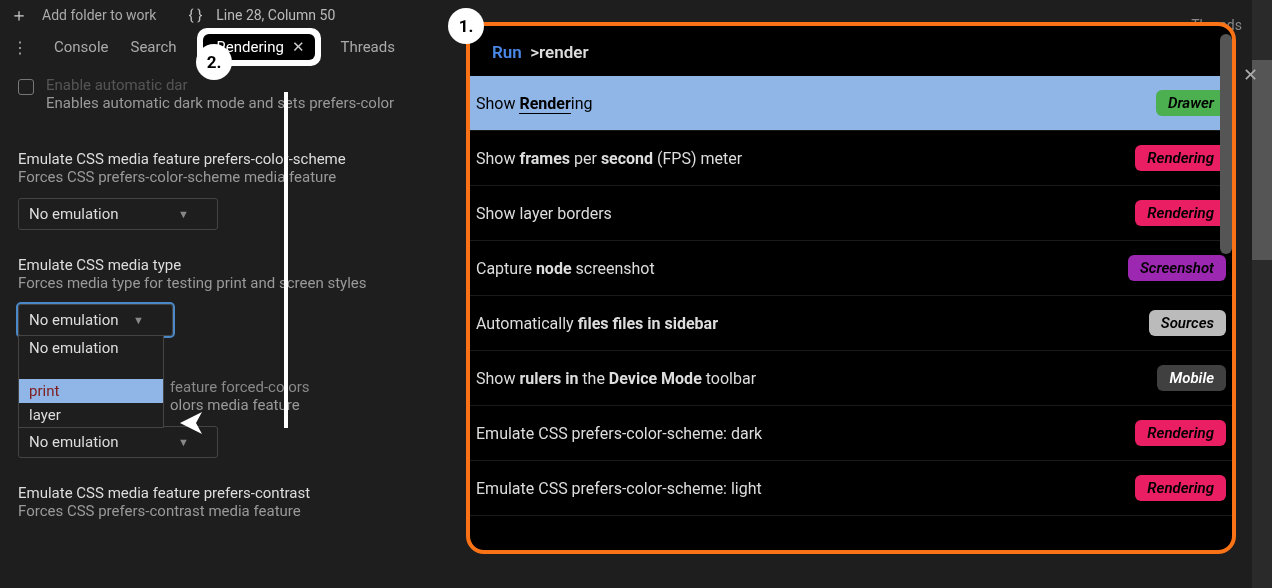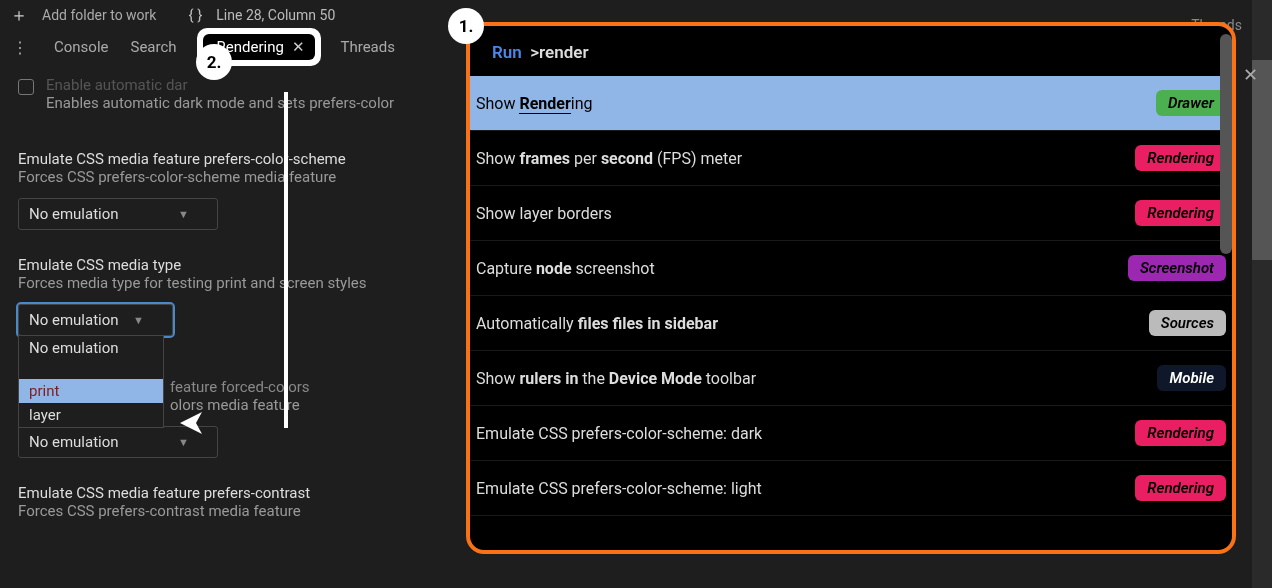--- a/index.html
+++ b/index.html
@@ -59,21 +59,21 @@
   .cmd-item.selected { background: #90b6e8; color: #000; }
   .cmd-label { font-size: 16px; color: #ddd; }
   .cmd-item.selected .cmd-label { color: #000; }
   .cmd-label .bold { font-weight: 700; }
   .cmd-item.selected .underline { text-decoration: none; border-bottom: 1px solid #000; padding-bottom: 0px;}
   .badge { padding: 4px 12px; border-radius: 6px; font-size: 15px; font-weight: 600; color: #000; font-style: italic; }
   .badge.drawer { background: #4caf50; }
   .badge.rendering { background: #e91e63; }
   .badge.screenshot { background: #9c27b0; }
   .badge.sources { background: #bbb; }
-  .badge.mobile { background: #0f172a; color: #fff; }
+  .badge.mobile { background: #404040; color: #fff; }
 
   
   .outer-scroll { position: absolute; right: 0; top: 0; width: 20px; height: 588px; background: #2a2a2a; }
   .outer-scroll .thumb { position: absolute; top: 60px; right: 0; width: 20px; height: 200px; background: #555; }
   .threads { position:absolute; right: 30px; top: 17px; color:#888; font-size: 14px;}
 </style>
 </head>
 <body>
 
 <div class="outer-scroll">

